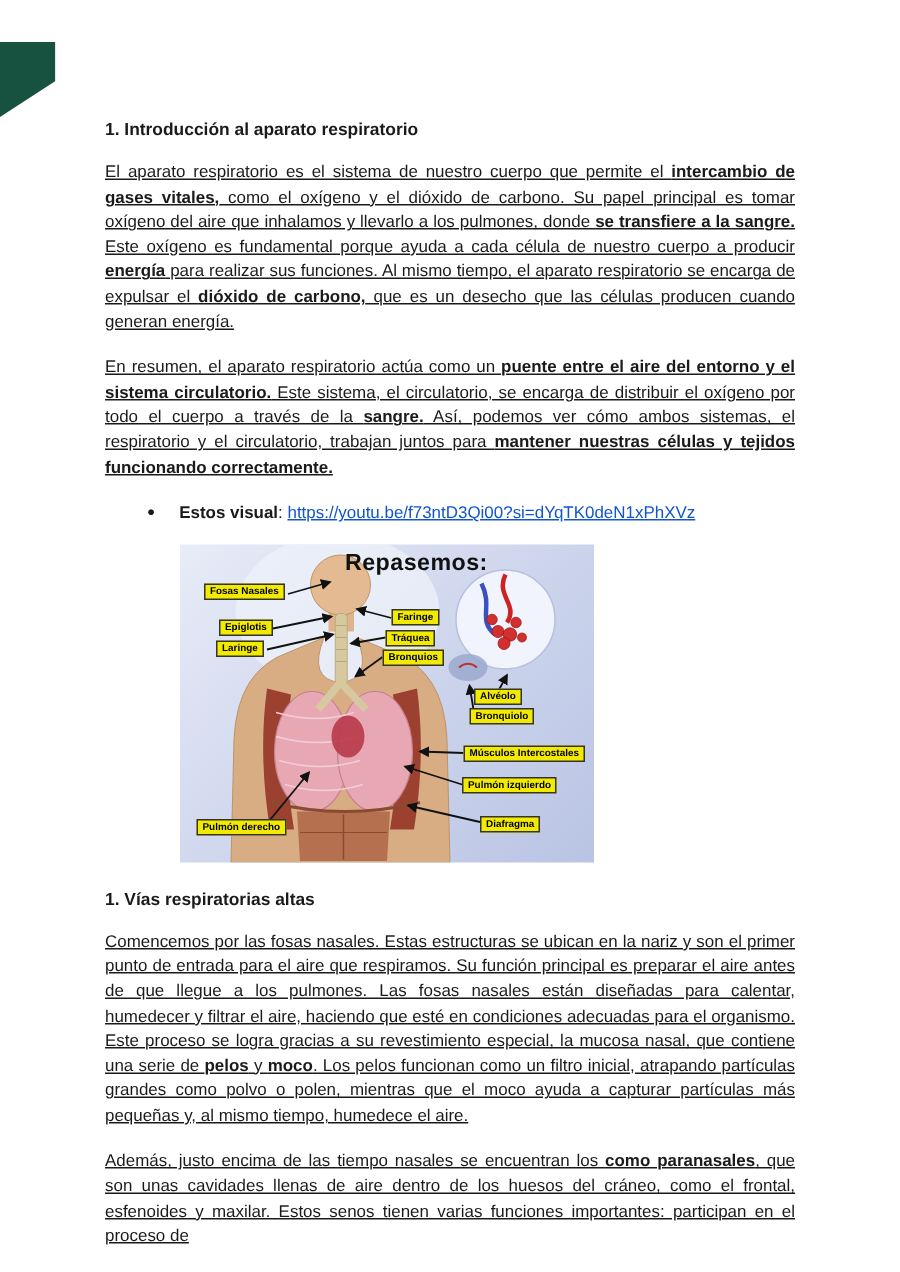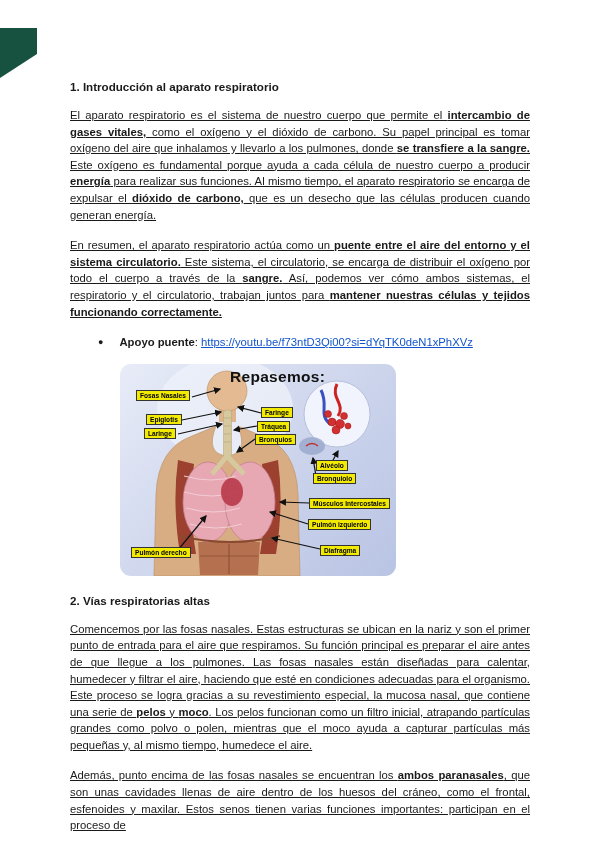--- a/index.html
+++ b/index.html
@@ -19,21 +19,20 @@
   .doc-paragraph{font-size:11.3px;line-height:16.6px;text-align:justify;margin:0 0 14px 0;text-decoration:underline;}
   .doc-paragraph b{font-weight:bold;}
   .bullet-line{display:flex;align-items:baseline;margin:0 0 12px 0;padding-left:28px;font-size:11.3px;line-height:16.6px;}
   .bullet-marker{font-size:9px;margin-right:16px;position:relative;top:-1px;}
   .doc-link{color:#1155cc;}
   
   .diagram{
     position:relative;width:276px;height:212px;margin:4px 0 18px 50px;
     background:linear-gradient(135deg,#e8ecf8 0%,#ccd4ec 55%,#b9c4e4 100%);
     overflow:hidden;
-    border-radius:11px;
   }
   .diagram svg{position:absolute;left:0;top:0;}
   .diagram-title{
     position:absolute;left:110px;top:4px;font-size:15.5px;font-weight:bold;color:#111;
     letter-spacing:.3px;
   }
   .lbl{
     position:absolute;background:#f2ea00;border:1px solid #333;
     font-size:6.6px;font-weight:bold;line-height:1.15;padding:1px 3px;
     color:#000;white-space:nowrap;z-index:3;
@@ -61,21 +60,21 @@
   <div class="content">
 
     <div class="doc-heading">1. Introducción al aparato respiratorio</div>
 
     <p class="doc-paragraph"><span>El aparato respiratorio es el sistema de nuestro cuerpo que permite el </span><b>intercambio de gases vitales,</b><span> como el oxígeno y el dióxido de carbono. Su papel principal es tomar oxígeno del aire que inhalamos y llevarlo a los pulmones, donde </span><b>se transfiere a la sangre.</b><span> Este oxígeno es fundamental porque ayuda a cada célula de nuestro cuerpo a producir </span><b>energía</b><span> para realizar sus funciones. Al mismo tiempo, el aparato respiratorio se encarga de expulsar el </span><b>dióxido de carbono,</b><span> que es un desecho que las células producen cuando generan energía.</span></p>
 
     <p class="doc-paragraph"><span>En resumen, el aparato respiratorio actúa como un </span><b>puente entre el aire del entorno y el sistema circulatorio.</b><span> Este sistema, el circulatorio, se encarga de distribuir el oxígeno por todo el cuerpo a través de la </span><b>sangre.</b><span> Así, podemos ver cómo ambos sistemas, el respiratorio y el circulatorio, trabajan juntos para </span><b>mantener nuestras células y tejidos funcionando correctamente.</b></p>
 
     <div class="bullet-line">
       <span class="bullet-marker">●</span>
-      <span><b>Apoyo puente</b><span>: </span><a href="#" class="doc-link">https://youtu.be/f73ntD3Qi00?si=dYqTK0deN1xPhXVz</a></span>
+      <span><b>Estos visual</b><span>: </span><a href="#" class="doc-link">https://youtu.be/f73ntD3Qi00?si=dYqTK0deN1xPhXVz</a></span>
     </div>
 
     <div class="diagram">
       <svg width="276" height="212" viewBox="0 0 276 212">
         <defs>
           <marker id="ah" markerWidth="7" markerHeight="7" refX="5" refY="3" orient="auto">
             <path d="M0,0 L6,3 L0,6 Z" fill="#111"></path>
           </marker>
         </defs>
 
@@ -150,20 +149,20 @@
       <span class="lbl lbl-4">Tráquea</span>
       <span class="lbl lbl-5">Bronquios</span>
       <span class="lbl lbl-6">Alvéolo</span>
       <span class="lbl lbl-7">Bronquiolo</span>
       <span class="lbl lbl-8">Músculos Intercostales</span>
       <span class="lbl lbl-9">Pulmón izquierdo</span>
       <span class="lbl lbl-10">Diafragma</span>
       <span class="lbl lbl-11">Pulmón derecho</span>
     </div>
 
-    <div class="doc-heading">2. Vías respiratorias altas</div>
+    <div class="doc-heading">1. Vías respiratorias altas</div>
 
     <p class="doc-paragraph"><span>Comencemos por las fosas nasales. Estas estructuras se ubican en la nariz y son el primer punto de entrada para el aire que respiramos. Su función principal es preparar el aire antes de que llegue a los pulmones. Las fosas nasales están diseñadas para calentar, humedecer y filtrar el aire, haciendo que esté en condiciones adecuadas para el organismo. Este proceso se logra gracias a su revestimiento especial, la mucosa nasal, que contiene una serie de </span><b>pelos</b><span> y </span><b>moco</b><span>. Los pelos funcionan como un filtro inicial, atrapando partículas grandes como polvo o polen, mientras que el moco ayuda a capturar partículas más pequeñas y, al mismo tiempo, humedece el aire.</span></p>
 
-    <p class="doc-paragraph"><span>Además, punto encima de las fosas nasales se encuentran los </span><b>ambos paranasales</b><span>, que son unas cavidades llenas de aire dentro de los huesos del cráneo, como el frontal, esfenoides y maxilar. Estos senos tienen varias funciones importantes: participan en el proceso de</span></p>
+    <p class="doc-paragraph"><span>Además, justo encima de las tiempo nasales se encuentran los </span><b>como paranasales</b><span>, que son unas cavidades llenas de aire dentro de los huesos del cráneo, como el frontal, esfenoides y maxilar. Estos senos tienen varias funciones importantes: participan en el proceso de</span></p>
 
   </div>
 </div>
 
 </body></html>

